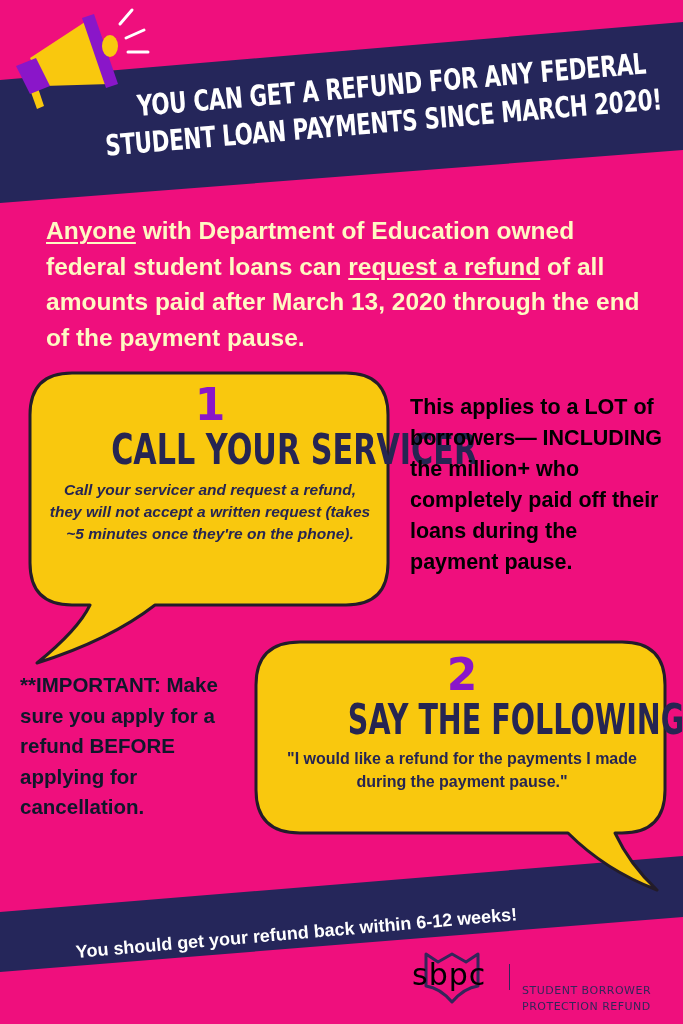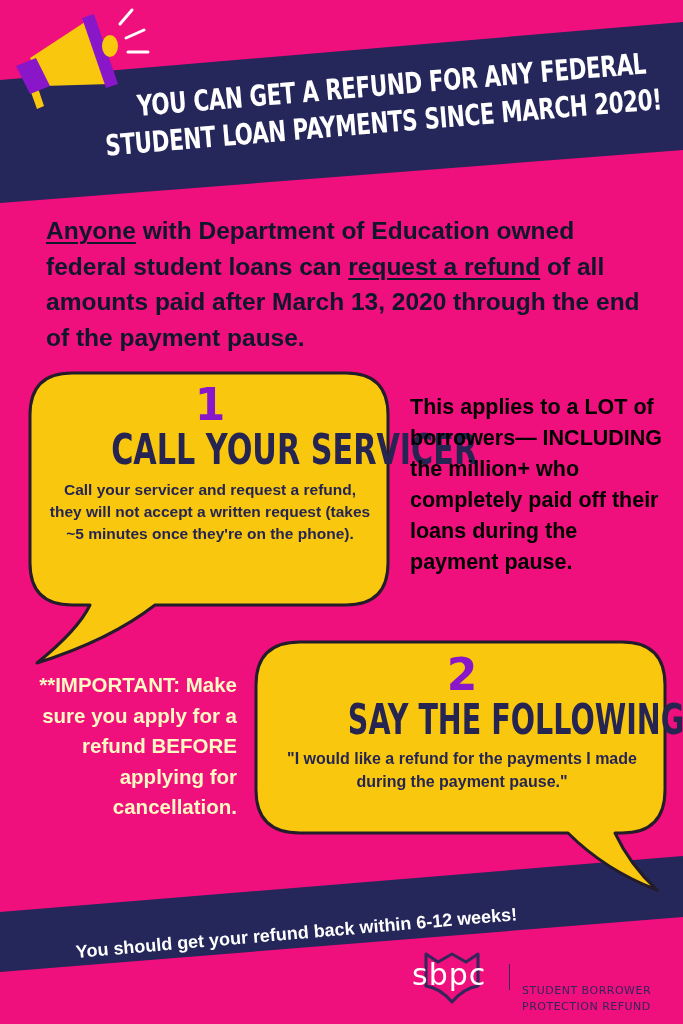--- a/index.html
+++ b/index.html
@@ -23,21 +23,21 @@
     font-weight: bold;
     font-size: 29px; line-height: 37px;
     text-align: center;
     letter-spacing: -0.5px;
   }
   .headline-text span { display: block; transform: scaleX(0.74); transform-origin: center; white-space: nowrap; }
   .headline-text .l1 { margin-left: 40px; }
 
   .intro {
     position: absolute; left: 46px; top: 213px; width: 610px;
-    color: #0f172a; font-weight: bold; font-size: 24.5px; line-height: 35.5px;
+    color: #fef9c3; font-weight: bold; font-size: 24.5px; line-height: 35.5px;
   }
   .intro u { text-decoration-thickness: 2px; text-underline-offset: 3px; }
 
   .bubble-content { position: absolute; text-align: center; color: #262552; }
   .step-num {
     color: #8a16c9; font-family: "DejaVu Sans", sans-serif; font-weight: bold;
     font-size: 44px; line-height: 44px;
   }
   .step-title {
     font-family: "DejaVu Sans", sans-serif; font-weight: bold;
@@ -45,38 +45,38 @@
     display: inline-block; transform: scaleX(0.68); transform-origin: center;
   }
   .step-body { font-weight: bold; font-size: 15.5px; line-height: 22px; }
 
   .side-note {
     position: absolute; left: 410px; top: 392px; width: 260px;
     color: #000000; font-weight: bold; font-size: 21.5px; line-height: 31px;
   }
   .important {
     position: absolute; left: 20px; top: 670px; width: 217px;
-    color: #fef9c3; font-weight: bold; font-size: 20.5px; line-height: 30.5px;
-    text-align: right;
+    color: #0f172a; font-weight: bold; font-size: 20.5px; line-height: 30.5px;
+    text-align: left;
   }
   .footer-banner-text {
     position: absolute; left: 75px; top: 942px;
     transform: rotate(-4.9deg); transform-origin: 0 0;
     color: #ffffff; font-weight: bold; font-size: 18px; white-space: nowrap;
   }
   .logo { position: absolute; left: 412px; top: 948px; width: 260px; height: 55px; }
   .logo-text {
     position: absolute; left: 110px; top: 15px;
     color: #34255a; font-family: "DejaVu Sans", sans-serif; font-size: 11px; line-height: 16px;
     letter-spacing: 0.5px;
     margin-top: 20px;
   }
   .logo-letters {
     position: absolute; left: 0; top: 10px;
-    color: #ffffff; font-family: "DejaVu Sans", sans-serif; font-size: 30px; line-height: 34px;
+    color: #000000; font-family: "DejaVu Sans", sans-serif; font-size: 30px; line-height: 34px;
     letter-spacing: 1px;
   }
 </style>
 </head>
 <body>
 
 <svg class="bg" width="683" height="1024" viewBox="0 0 683 1024">
 
   <polygon points="0,80 683,22 683,150 0,203" fill="#25265a"></polygon>
 
@@ -111,21 +111,21 @@
   </div>
 </div>
 
 <div class="intro">
   <u>Anyone</u><span> with Department of Education owned federal student loans can </span><u>request a refund</u><span> of all amounts paid after March 13, 2020 through the end of the payment pause.</span>
 </div>
 
 <div class="bubble-content" style="left:40px;top:383px;width:340px;">
   <div class="step-num">1</div>
   <div><span class="step-title" style="transform:scaleX(0.72);">CALL YOUR SERVICER</span></div>
-  <div class="step-body" style="margin:6px 8px 0;">Call your servicer and request a refund, they will not accept a written request (takes ~5 minutes once they're on the phone).</div>
+  <div class="step-body" style="margin:6px 8px 0;font-style:italic;">Call your servicer and request a refund, they will not accept a written request (takes ~5 minutes once they're on the phone).</div>
 </div>
 
 <div class="side-note">This applies to a LOT of borrowers— INCLUDING the million+ who completely paid off their loans during the payment pause.</div>
 
 <div class="important">**IMPORTANT: Make sure you apply for a refund BEFORE  applying for cancellation.</div>
 
 <div class="bubble-content" style="left:266px;top:653px;width:392px;">
   <div class="step-num">2</div>
   <div><span class="step-title">SAY THE FOLLOWING:</span></div>
   <div class="step-body" style="margin-top:4px;font-size:16px;line-height:23px;">"I would like a refund for the payments I made during the payment pause."</div>

